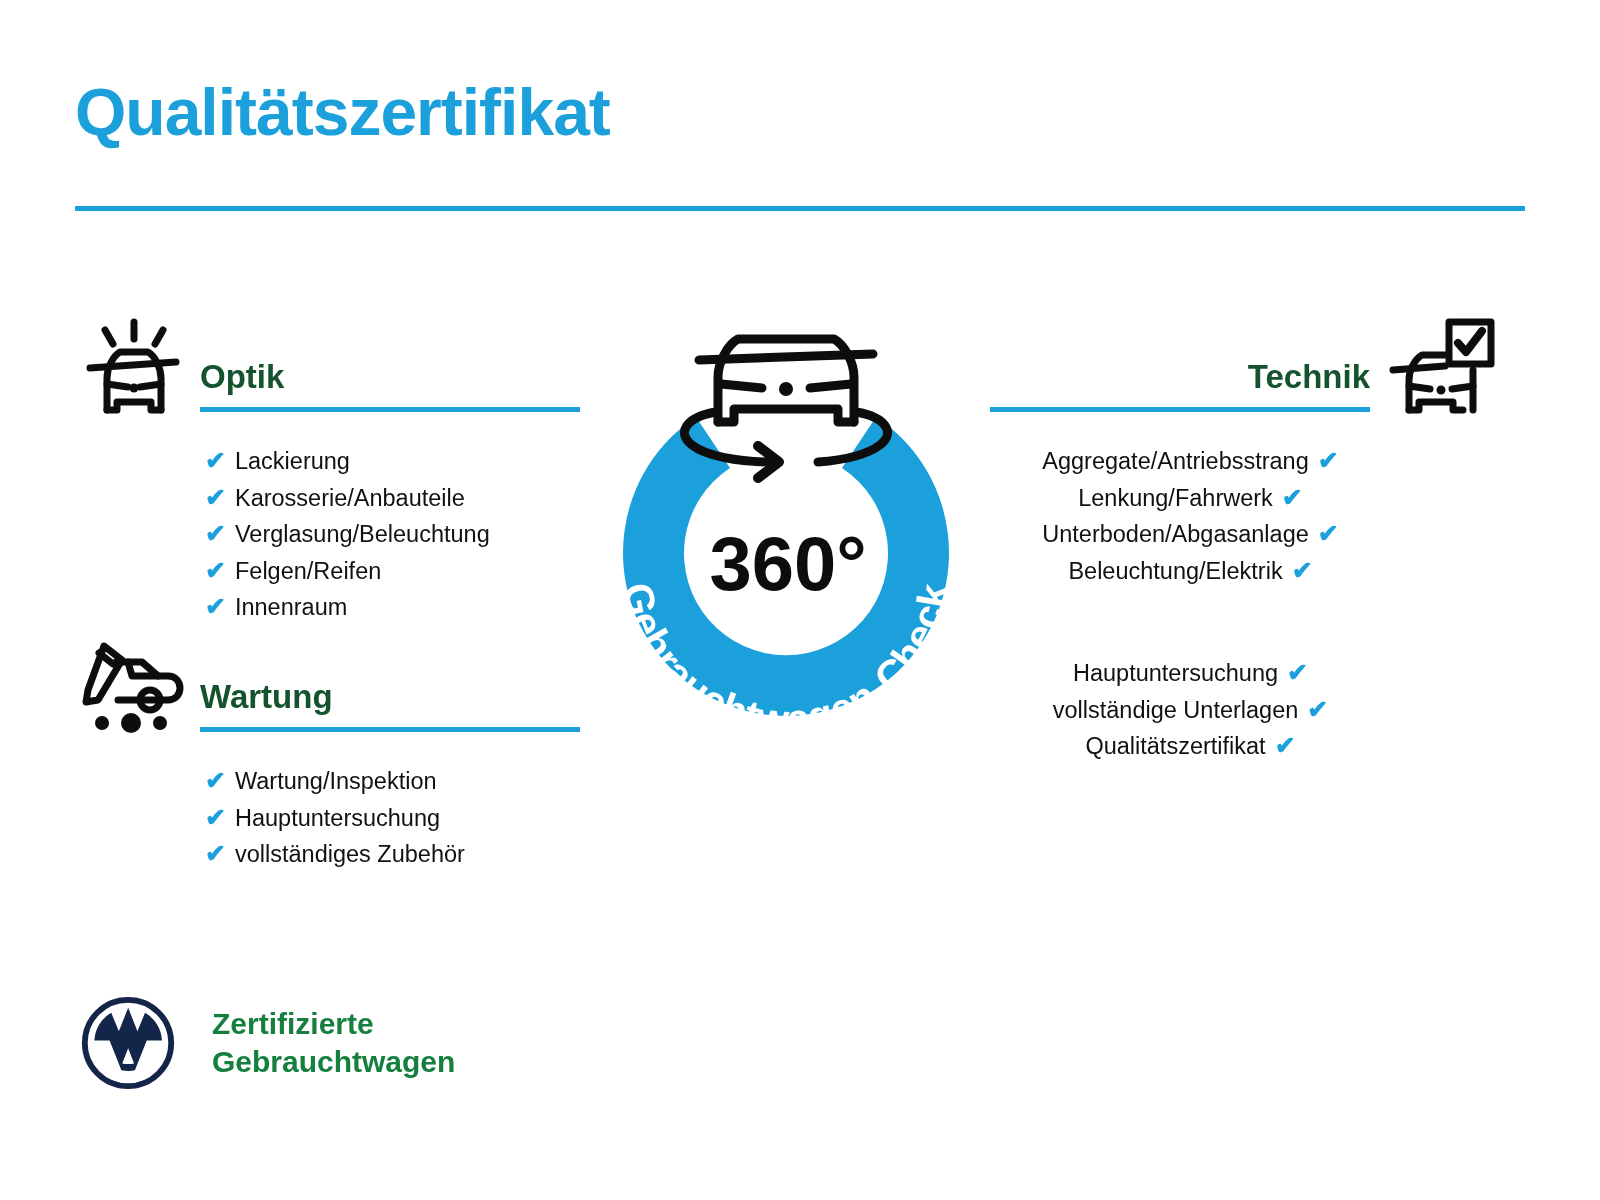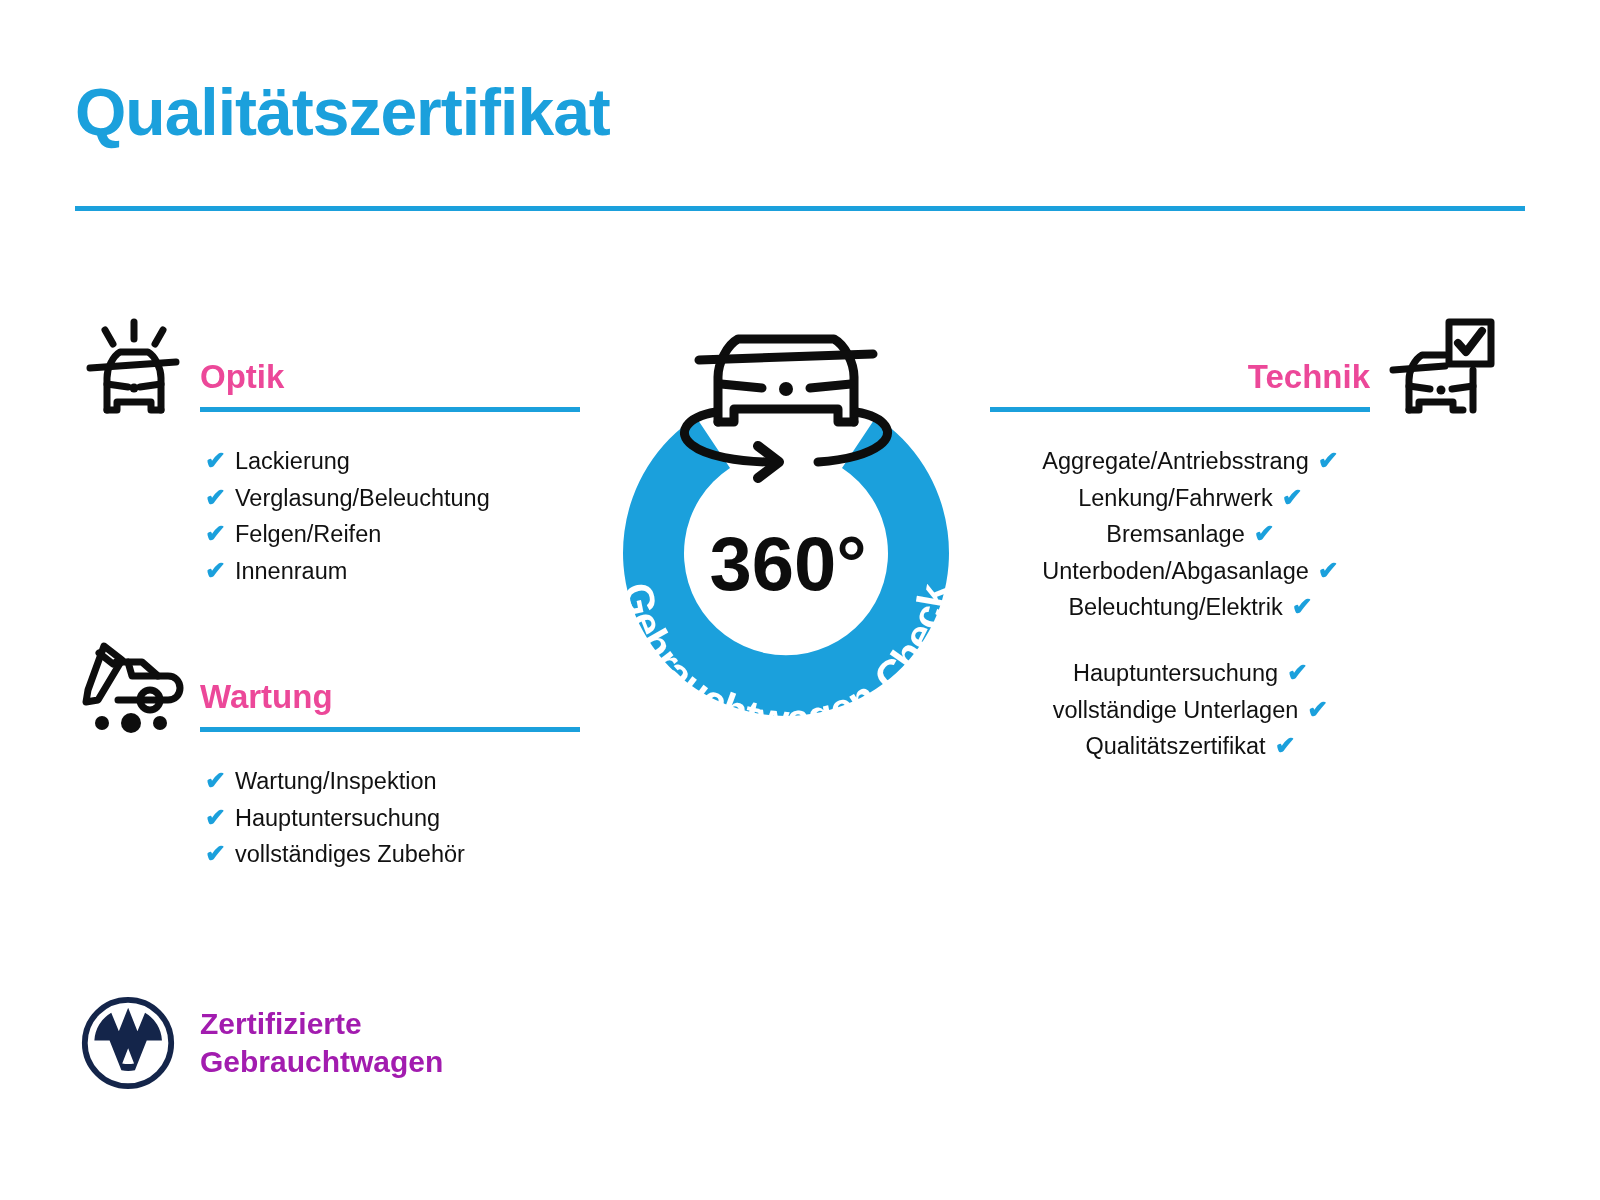--- a/index.html
+++ b/index.html
@@ -65,21 +65,21 @@
   }
   .left .sec-icon  { left: 0; }
   .right .sec-icon { right: 0; }
   .sec-icon svg { display: block; }
 
   .sec-title {
     position: absolute;
     bottom: 30px;
     font-size: 33px;
     font-weight: 700;
-    color: #ec4899;
+    color: #14532d;
     letter-spacing: 0px;
     white-space: nowrap;
   }
   .left .sec-title  { left: 125px; }
   .right .sec-title { right: 130px; }
 
   .sec-rule {
     position: absolute;
     bottom: 14px;
     height: 5px;
@@ -126,24 +126,24 @@
   
   .footer-logo {
     position: absolute;
     left: 80px;
     top: 995px;
     display: flex;
     align-items: center;
   }
   .vw-mark { width: 96px; height: 96px; flex: 0 0 auto; }
   .vw-text {
-    margin-left: 24px;
+    margin-left: 36px;
     font-size: 30px;
     font-weight: 700;
-    color: #a21caf;
+    color: #15803d;
     line-height: 1.28;
     white-space: nowrap;
   }
 </style>
 </head>
 <body>
 
 <div id="page">
 
   <div class="page-title">Qualitätszertifikat</div>
@@ -162,20 +162,21 @@
           <path d="M27 66 L48 69"></path>
           <path d="M81 66 L60 69"></path>
           <circle cx="54" cy="70" r="4.5" fill="#0d0d0d" stroke="none"></circle>
         </svg>
       </div>
       <div class="sec-title">Optik</div>
       <div class="sec-rule"></div>
     </div>
     <ul class="check-list">
       <li><span class="chk">✔</span><span>Lackierung</span></li>
+      <li><span class="chk">✔</span><span>Karosserie/Anbauteile</span></li>
       <li><span class="chk">✔</span><span>Verglasung/Beleuchtung</span></li>
       <li><span class="chk">✔</span><span>Felgen/Reifen</span></li>
       <li><span class="chk">✔</span><span>Innenraum</span></li>
     </ul>
   </div>
 
   <div class="section sec-wartung left">
     <div class="sec-head">
       <div class="sec-icon">
         <svg width="108" height="95" viewBox="0 0 108 95" fill="none" stroke="#0d0d0d" stroke-width="7" stroke-linecap="round" stroke-linejoin="round">
@@ -213,21 +214,20 @@
           <rect x="62" y="4" width="42" height="42"></rect>
           <path d="M71 25 L79 34 L95 13" stroke-width="8"></path>
         </svg>
       </div>
       <div class="sec-title">Technik</div>
       <div class="sec-rule"></div>
     </div>
     <ul class="check-list">
       <li><span>Aggregate/Antriebsstrang</span><span class="chk">✔</span></li>
       <li><span>Lenkung/Fahrwerk</span><span class="chk">✔</span></li>
-      <li><span>Bremsanlage</span><span class="chk">✔</span></li>
       <li><span>Unterboden/Abgasanlage</span><span class="chk">✔</span></li>
       <li><span>Beleuchtung/Elektrik</span><span class="chk">✔</span></li>
     </ul>
   </div>
 
   <div class="section sec-garantie right">
     <ul class="check-list">
       <li><span>Hauptuntersuchung</span><span class="chk">✔</span></li>
       <li><span>vollständige Unterlagen</span><span class="chk">✔</span></li>
       <li><span>Qualitätszertifikat</span><span class="chk">✔</span></li>

